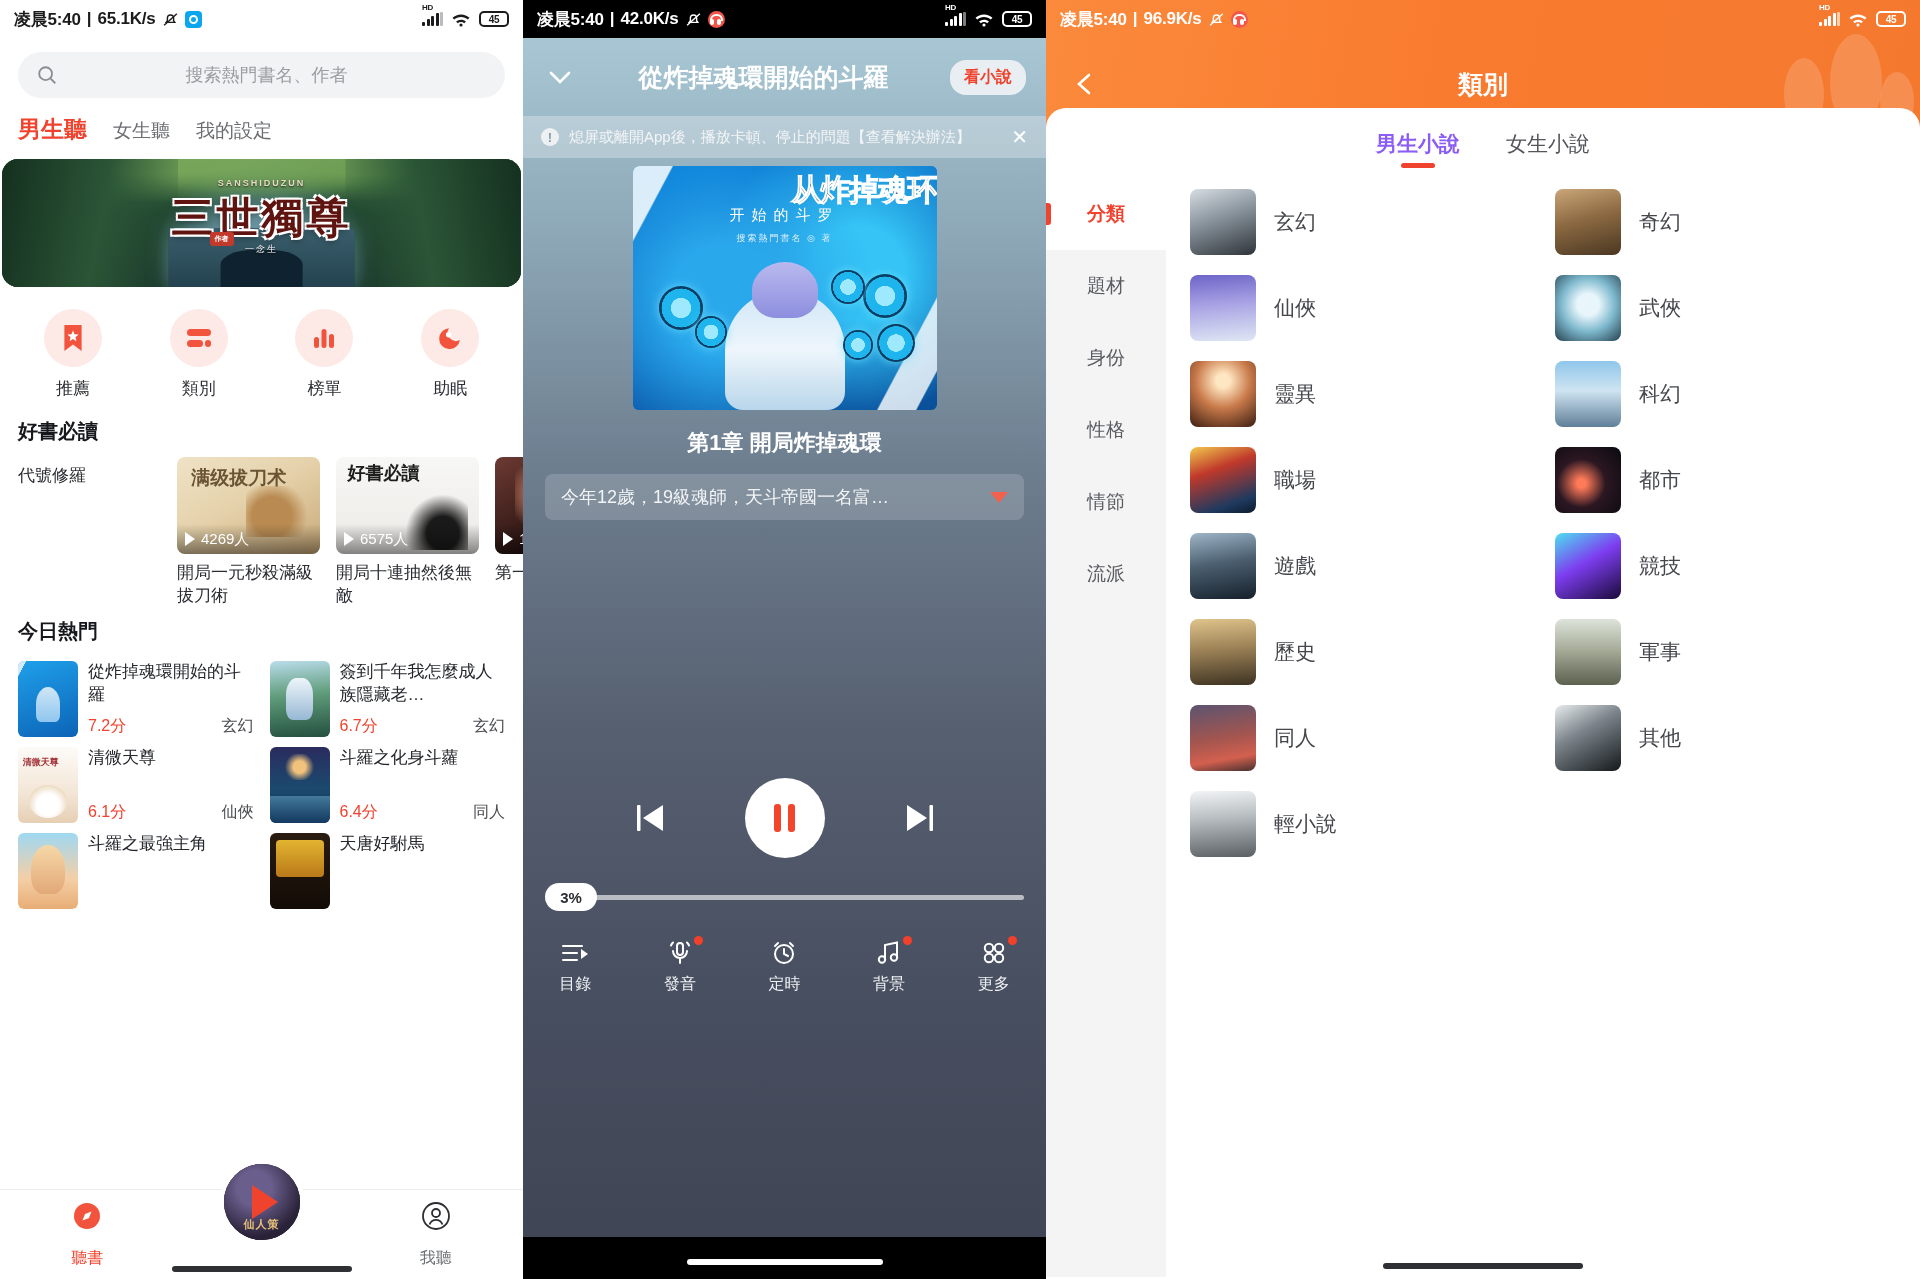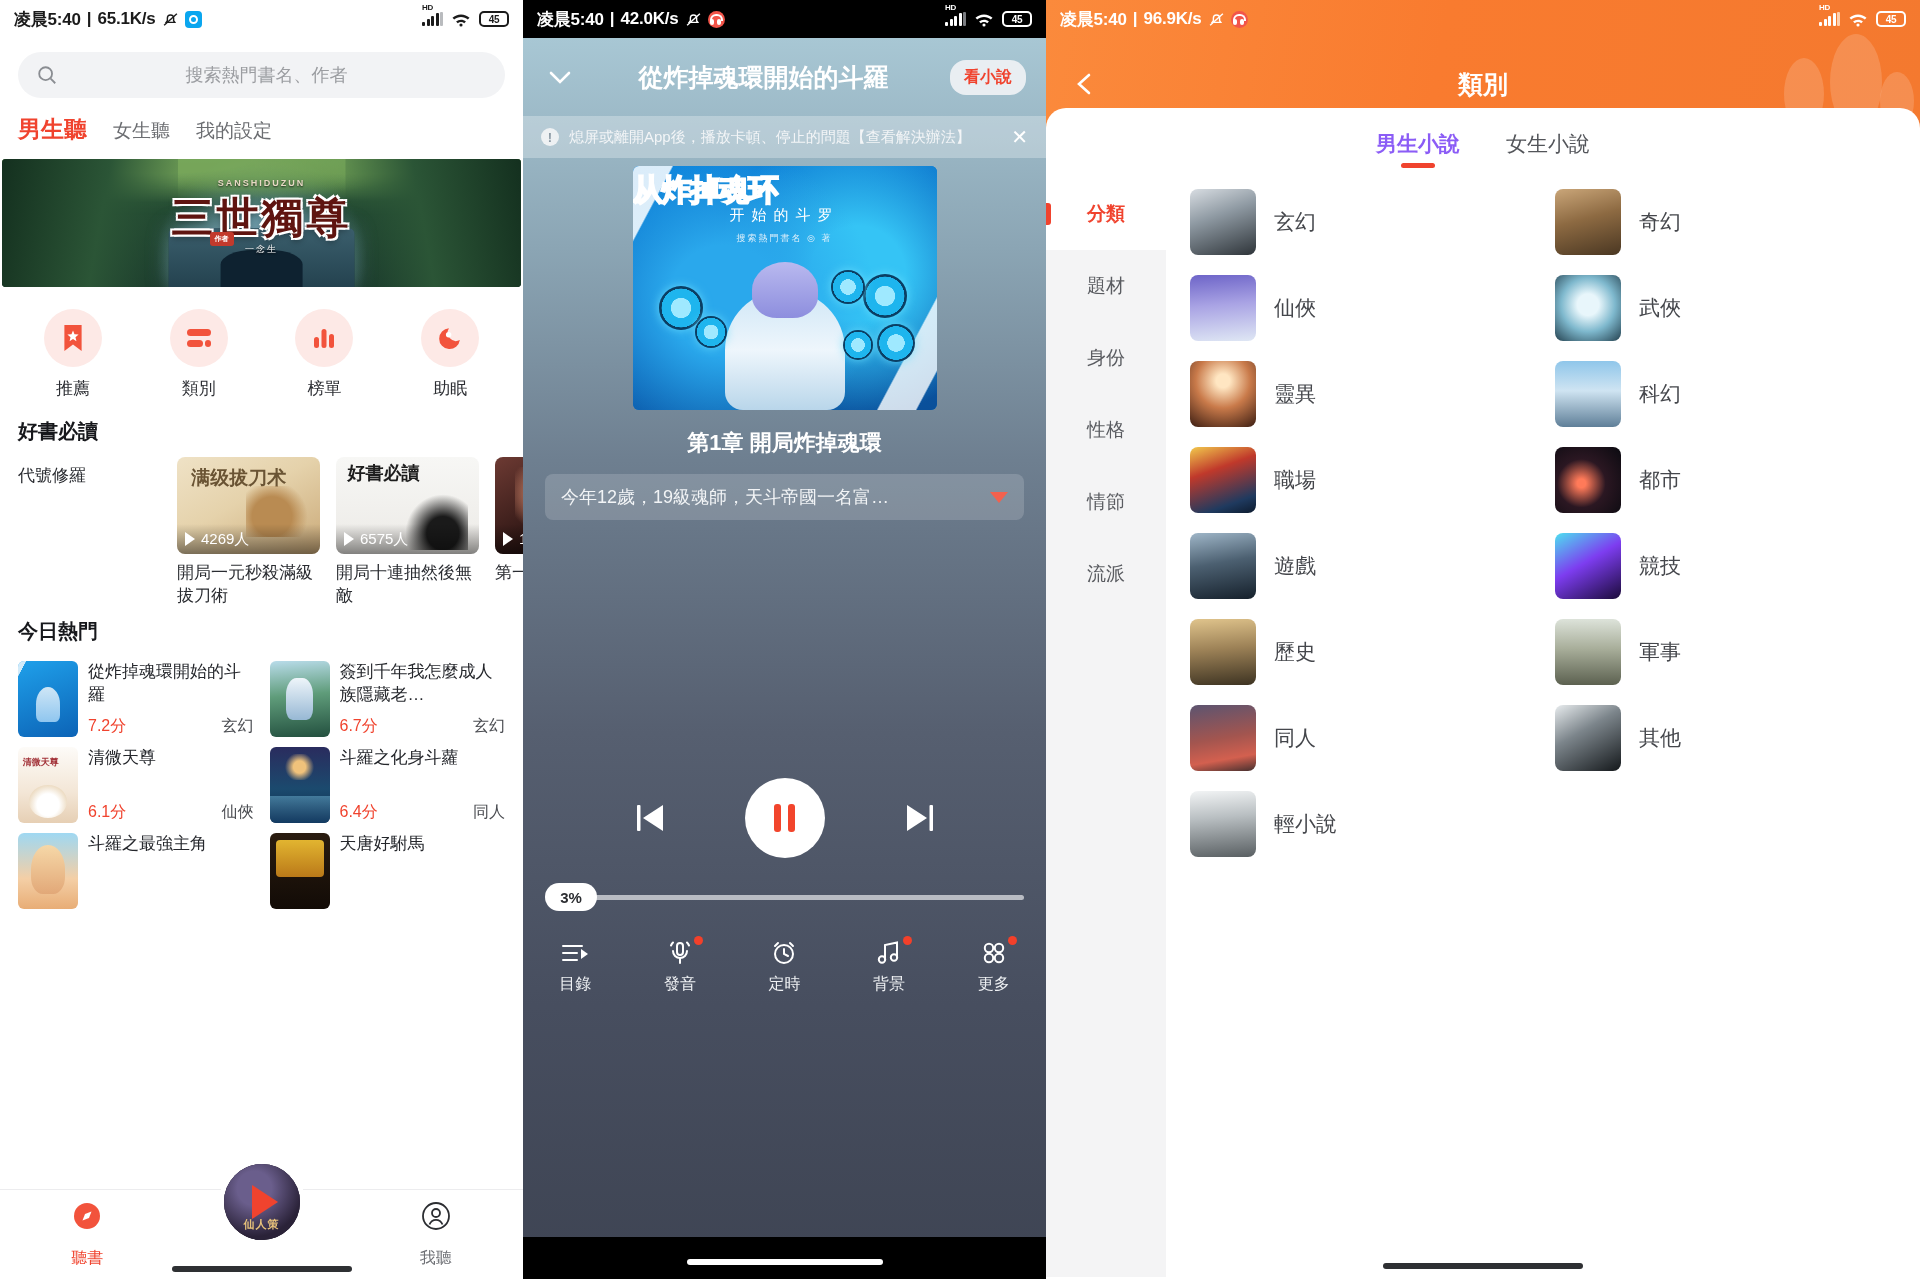--- a/index.html
+++ b/index.html
@@ -54,21 +54,21 @@
     display:flex; align-items:center; padding:0 18px; gap:10px;
   }
   .p1-search .q { width:22px; height:22px; flex:0 0 22px; }
   .p1-search .ph { flex:1; text-align:center; color:#9b9da1; font-size:18px;
      padding-right:22px; }
   .p1-tabs { display:flex; align-items:baseline; gap:26px; padding:16px 18px 10px; }
   .p1-tabs .t { font-size:19px; color:#6b6d71; }
   .p1-tabs .t.on { font-size:23px; font-weight:800; color:#f0432e; }
 
   .banner {
-    margin:4px 2px 0; height:128px; border-radius:4px; overflow:hidden;
+    margin:4px 2px 0; height:128px; border-radius:16px; overflow:hidden;
     position:relative; background:#1d3a2a;
   }
   .banner .bg {
     position:absolute; inset:0;
     background:
       radial-gradient(circle at 50% 78%, rgba(150,200,235,.55) 0 14%, rgba(0,0,0,0) 38%),
       linear-gradient(180deg,#2f5a3c 0%,#1f4430 40%,#17342a 100%);
   }
   .banner .tree-l, .banner .tree-r {
     position:absolute; top:0; bottom:0; width:34%;
@@ -225,22 +225,22 @@
   .p2-art .ab {
     position:absolute; inset:0;
     background:
       linear-gradient(118deg, rgba(255,255,255,.85) 0 9%, rgba(255,255,255,0) 9.4%),
       linear-gradient(118deg, rgba(255,255,255,0) 86%, rgba(255,255,255,.8) 86.4% 95%, rgba(255,255,255,0) 95.4%),
       radial-gradient(circle at 30% 55%, #2aa8ec 0 22%, rgba(0,0,0,0) 60%),
       radial-gradient(circle at 74% 44%, #35c4f5 0 18%, rgba(0,0,0,0) 55%),
       linear-gradient(165deg,#0e86de 0%,#0b63b9 55%,#0a4f99 100%);
   }
   .p2-art .maxtitle {
-    position:absolute; left:0; right:0; top:4px; text-align:left;
-    font-size:30px; font-weight:700; color:#0c2a4e;
+    position:absolute; left:0; right:0; top:4px; text-align:right;
+    font-size:30px; font-weight:400; color:#0c2a4e;
     -webkit-text-stroke:2px #ffffff; letter-spacing:-1px;
   }
   .p2-art .sub2 {
     position:absolute; left:0; right:0; top:40px; text-align:center;
     font-size:15px; color:#ffffff; letter-spacing:7px;
   }
   .p2-art .auth {
     position:absolute; left:0; right:0; top:66px; text-align:center;
     font-size:9px; color:#dff0fb; letter-spacing:2px;
   }

